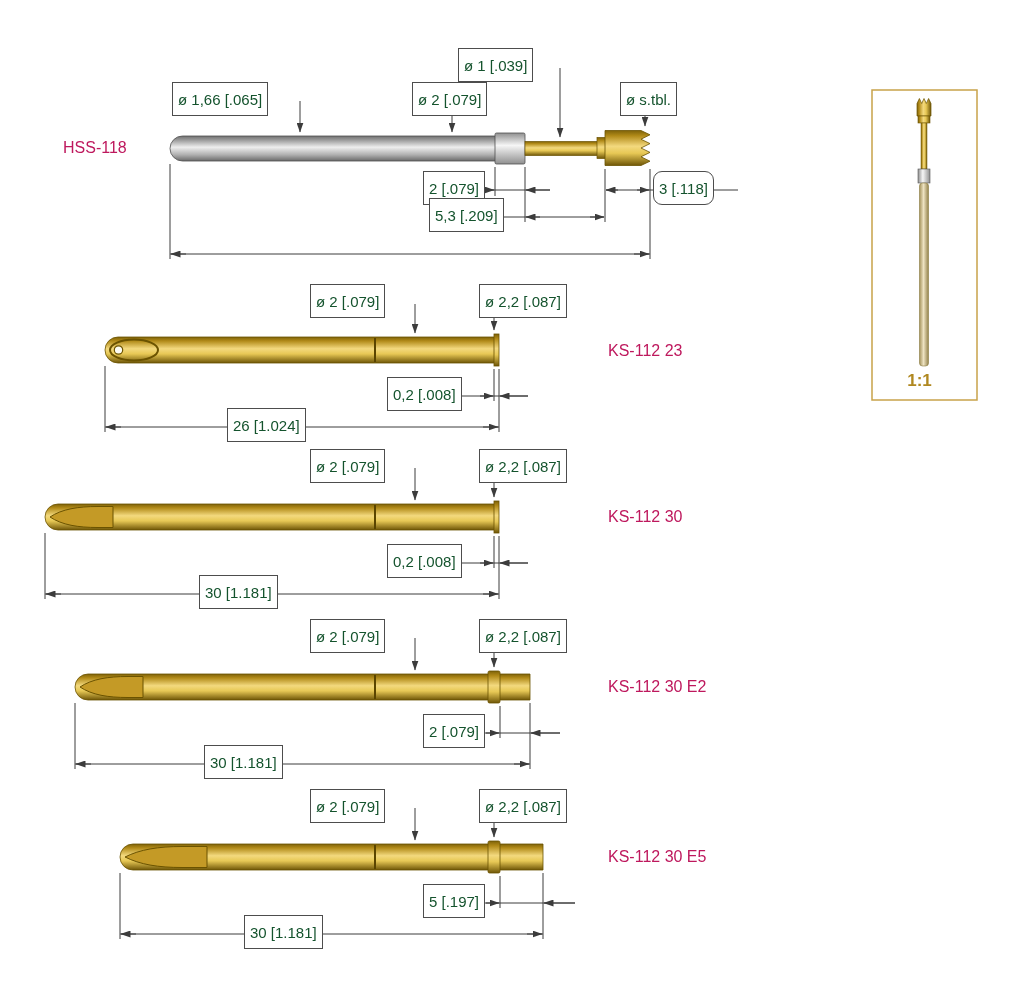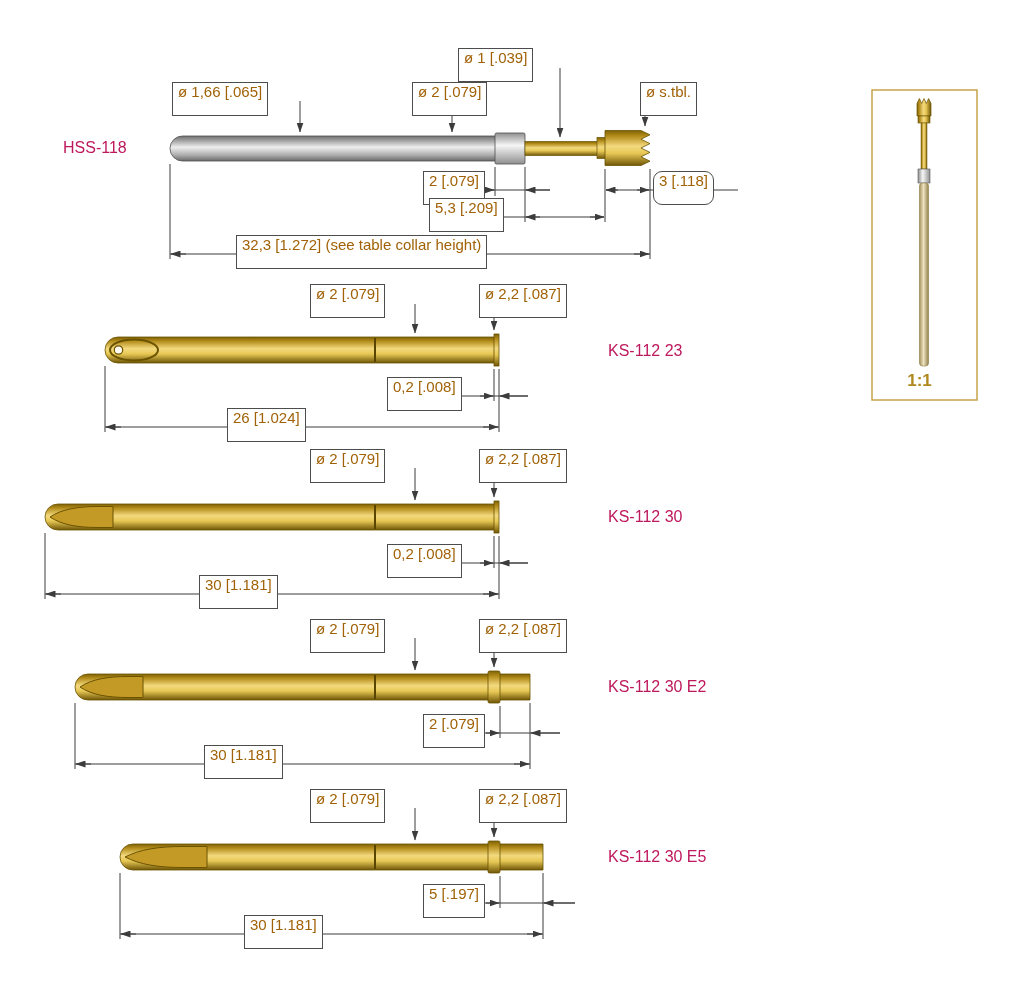--- a/index.html
+++ b/index.html
@@ -12,22 +12,22 @@
     overflow: hidden;
   }
   #drawing-svg { position: absolute; left: 0; top: 0; }
   .dim {
     position: absolute;
     border: 1px solid #4d4d4d;
     background: #ffffff;
     font-size: 15px;
     line-height: 17px;
     height: 34px;
-    padding: 0 5px;
-    color: #a16207;
+    padding: 8px 5px;
+    color: #14532d;
     white-space: nowrap;
   }
   .pn {
     position: absolute;
     font-size: 16px;
     line-height: 19px;
     color: #be185d;
     white-space: nowrap;
   }
   .scale-lbl {
@@ -234,25 +234,24 @@
       <rect x="918" y="169" width="12" height="14" fill="url(#grayH)" stroke="#555555" stroke-width="0.6"></rect>
       <rect x="919.5" y="183" width="9" height="183" rx="3" fill="url(#paleGoldH)" stroke="#8a7a40" stroke-width="0.6"></rect>
     </g>
   </g>
 </svg>
 
   <div class="pn" style="left:63px; top:138px;">HSS-118</div>
   <div class="dim" style="left:172px; top:82px;">ø 1,66 [.065]</div>
   <div class="dim" style="left:412px; top:82px;">ø 2 [.079]</div>
   <div class="dim" style="left:458px; top:48px;">ø 1 [.039]</div>
-  <div class="dim" style="left:640px; top:82px;">ø s.tbl.</div>
+  <div class="dim" style="left:620px; top:82px;">ø s.tbl.</div>
   <div class="dim" style="left:423px; top:171px;">2 [.079]</div>
   <div class="dim" style="left:429px; top:198px;">5,3 [.209]</div>
   <div class="dim" style="left:653px; top:171px;border-radius:9px;">3 [.118]</div>
-  <div class="dim" style="left:236px; top:235px;">32,3 [1.272] (see table collar height)</div>
 
   <div class="dim" style="left:310px; top:284px;">ø 2 [.079]</div>
   <div class="dim" style="left:479px; top:284px;">ø 2,2 [.087]</div>
   <div class="pn" style="left:608px; top:341px;">KS-112 23</div>
   <div class="dim" style="left:387px; top:377px;">0,2 [.008]</div>
   <div class="dim" style="left:227px; top:408px;">26 [1.024]</div>
 
   <div class="dim" style="left:310px; top:449px;">ø 2 [.079]</div>
   <div class="dim" style="left:479px; top:449px;">ø 2,2 [.087]</div>
   <div class="pn" style="left:608px; top:507px;">KS-112 30</div>

